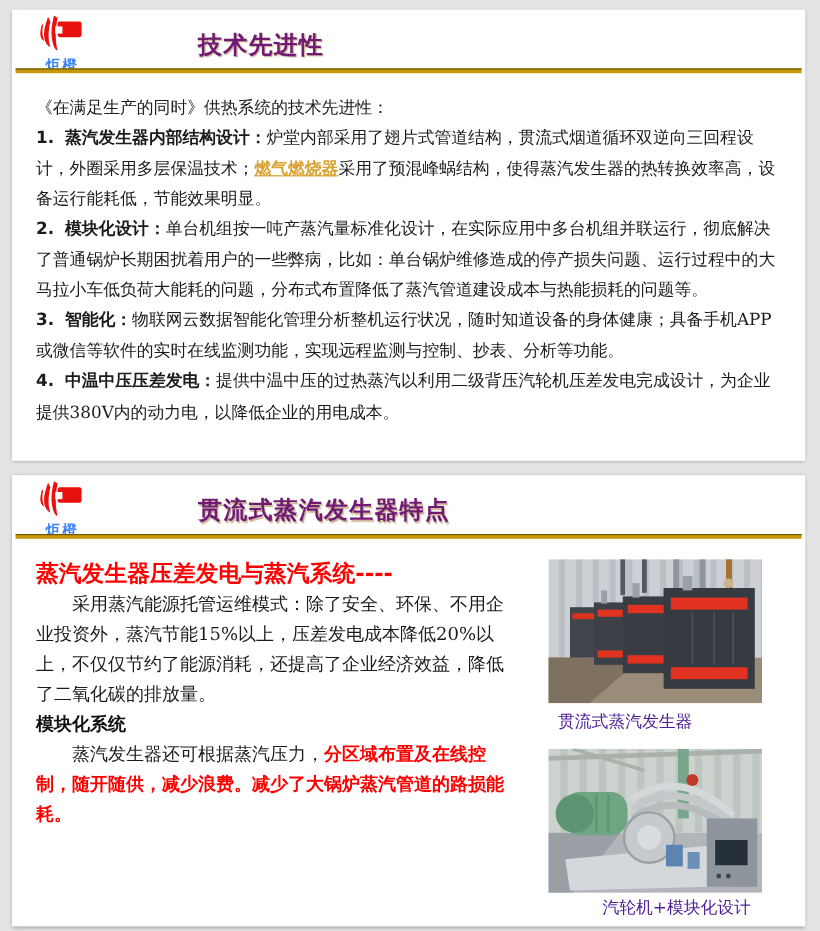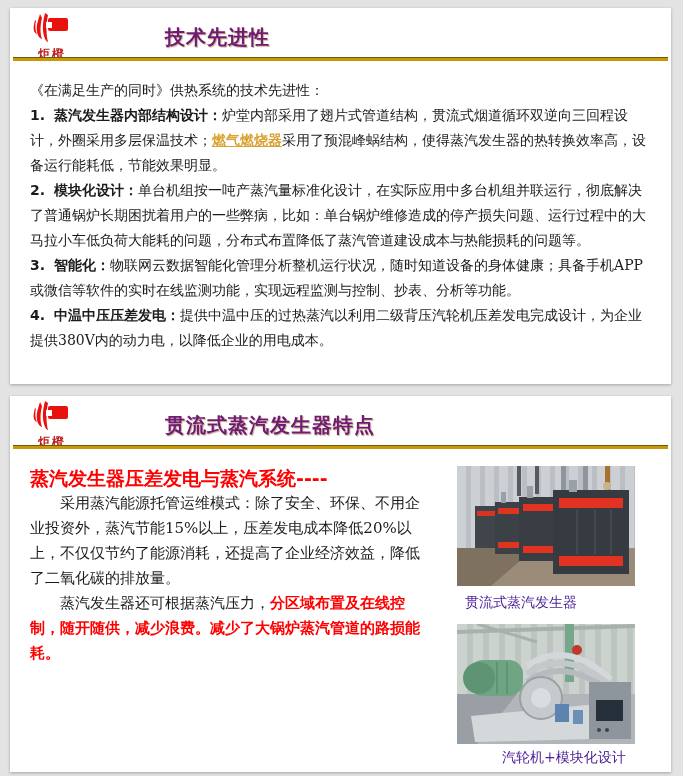--- a/index.html
+++ b/index.html
@@ -15,42 +15,42 @@
     box-shadow:0 1px 3px rgba(0,0,0,.28);
   }
   #slide1{top:8px;}
   #slide2{top:396px;}
 
   
   .slide-header{position:relative;height:52px;}
   .logo{position:absolute;left:16px;top:4px;width:52px;text-align:center;}
   .logo-cn{
     display:block;font-family:Liberation Serif, serif;
-    font-size:12px;font-weight:bold;color:#b91c1c;letter-spacing:2px;margin-top:-2px;
+    font-size:12px;font-weight:bold;color:#3b82f6;letter-spacing:2px;margin-top:-2px;
   }
   .slide-title{
     position:absolute;left:155px;top:16px;
     font-family:"DejaVu Sans","Liberation Sans",sans-serif;
     font-size:20px;font-weight:bold;color:#701a75;
     text-shadow:1px 1px 1px rgba(130,85,0,.45);
     letter-spacing:1px;white-space:nowrap;
   }
   .gold-rule{
     position:absolute;top:49px;left:3px;right:3px;height:3px;
     background:#c8980b;border-top:1px solid #6e5a00;
   }
 
   
   .doc-body{
     padding:18px 18px 0 20px;
     font-size:14px;line-height:25px;color:#1b1b1b;
   }
   .doc-body p{margin:0;}
   .item-num{font-weight:bold;margin-right:9px;font-family:"DejaVu Sans","Liberation Sans",sans-serif;}
-  .item-head{font-weight:bold;}
+  .item-head{font-weight:bold;font-family:Liberation Mono, monospace;}
   .doc-link{color:#d9a233;text-decoration:underline;cursor:pointer;font-weight:bold;}
 
   
   .two-col{display:flex;padding:18px 12px 0 20px;}
   .col-text{
     width:404px;flex:none;
     font-size:15px;line-height:25px;color:#1b1b1b;
   }
   .col-text p{margin:0;}
   .red-head{
@@ -129,20 +129,21 @@
     </div>
     <div class="slide-title">贯流式蒸汽发生器特点</div>
     <div class="gold-rule"></div>
   </div>
 
   <div class="two-col">
     <div class="col-text">
       <p class="red-head">蒸汽发生器压差发电与蒸汽系统----</p>
       <p class="indent">采用蒸汽能源托管运维模式：除了安全、环保、不用企业投资外，蒸汽节能15%以上，压差发电成本降低20%以上，不仅仅节约了能源消耗，还提高了企业经济效益，降低了二氧化碳的排放量。</p>
 
+      <p class="black-head">模块化系统</p>
       <p class="indent"><span>蒸汽发生器还可根据蒸汽压力，</span><span class="red-bold">分区域布置及在线控制，随开随供，减少浪费。减少了大锅炉蒸汽管道的路损能耗。</span></p>
     </div>
 
     <div class="col-images">
       <figure>
         <span>
           <svg class="photo" width="178" height="120" viewBox="0 0 178 120">
             <defs>
               <pattern id="cor1" width="14" height="10" patternUnits="userSpaceOnUse">
                 <rect width="14" height="10" fill="#ccd0d4"></rect>

